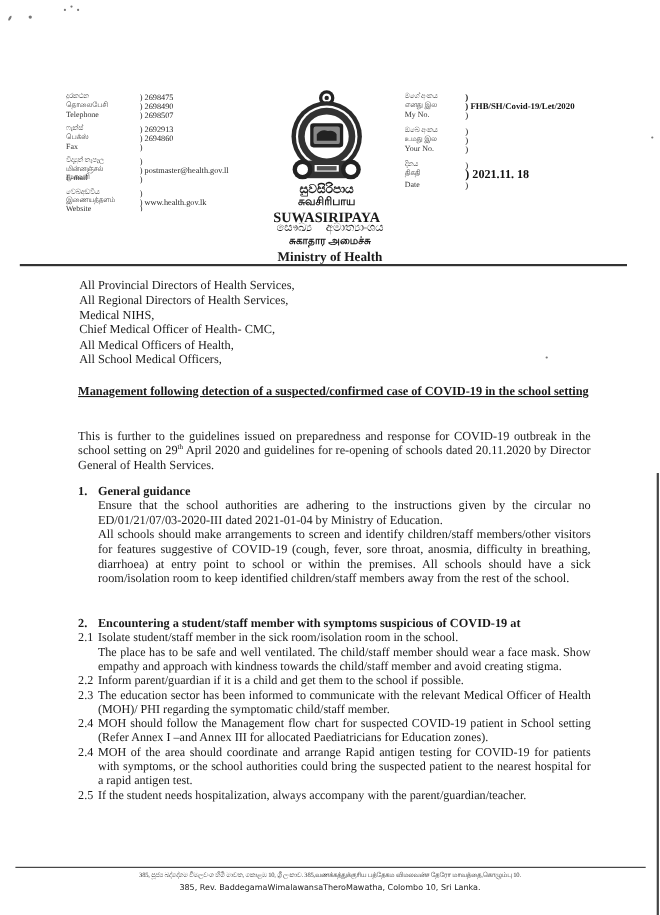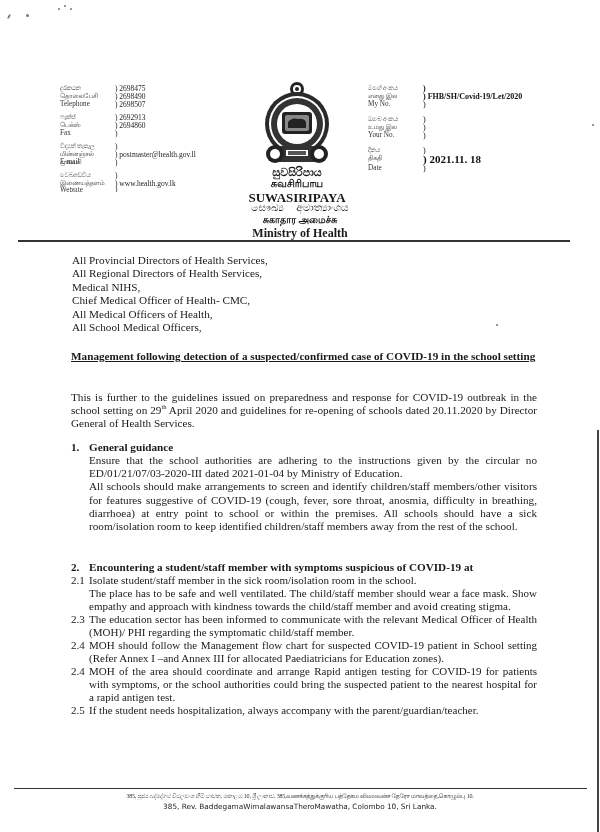--- a/index.html
+++ b/index.html
@@ -3,21 +3,21 @@
 <meta charset="utf-8">
 <style>
   html, body { margin: 0; padding: 0; }
   body {
     width: 600px; height: 832px; background: #ffffff; position: relative; overflow: hidden;
     font-family: "Liberation Serif", "DejaVu Serif", serif; color: #1a1a1a;
   }
   .abs { position: absolute; }
   .sm { font-size: 7.2px; line-height: 8px; color: #333; }
   .si { font-size: 6.5px; line-height: 8px; color: #444; letter-spacing: -0.2px; }
-  .contact-row { display: flex; height: 8px; }
+  .contact-row { display: flex; height: 8px; gap: 12px; }
   .contact-row .lbl { width: 55px; }
   .contact-row .val { font-size: 7.5px; color: #222; }
   .group { margin-bottom: 5px; }
   .ref-row { display: flex; height: 8px; }
   .ref-row .lbl { width: 55px; }
   .ref-row .val { font-size: 8px; color: #111; font-weight: bold; }
   .emblem-text { text-align: center; }
   .hr { position: absolute; height: 1.6px; background: #333; }
   .body-text { font-size: 11.2px; line-height: 13.2px; text-align: justify; }
   .heading {
@@ -223,20 +223,24 @@
   </div>
 
   <div class="sub">
     <span class="num">2.1</span>
     <div class="txt">
       <div style="text-align:left;">Isolate student/staff member in the sick room/isolation room in the school.</div>
       <div>The place has to be safe and well ventilated. The child/staff member should wear a face mask. Show empathy and approach with kindness towards the child/staff member and avoid creating stigma.</div>
     </div>
   </div>
   <div class="sub">
+    <span class="num">2.2</span>
+    <span class="txt" style="text-align:left;">Inform parent/guardian if it is a child and get them to the school if possible.</span>
+  </div>
+  <div class="sub">
     <span class="num">2.3</span>
     <span class="txt">The education sector has been informed to communicate with the relevant Medical Officer of Health (MOH)/ PHI regarding the symptomatic child/staff member.</span>
   </div>
   <div class="sub">
     <span class="num">2.4</span>
     <span class="txt">MOH should follow the Management flow chart for suspected COVID-19 patient in School setting (Refer Annex I –and Annex III for allocated Paediatricians for Education zones).</span>
   </div>
   <div class="sub">
     <span class="num">2.4</span>
     <span class="txt">MOH of the area should coordinate and arrange Rapid antigen testing for COVID-19 for patients with symptoms, or the school authorities could bring the suspected patient to the nearest hospital for a rapid antigen test.</span>

